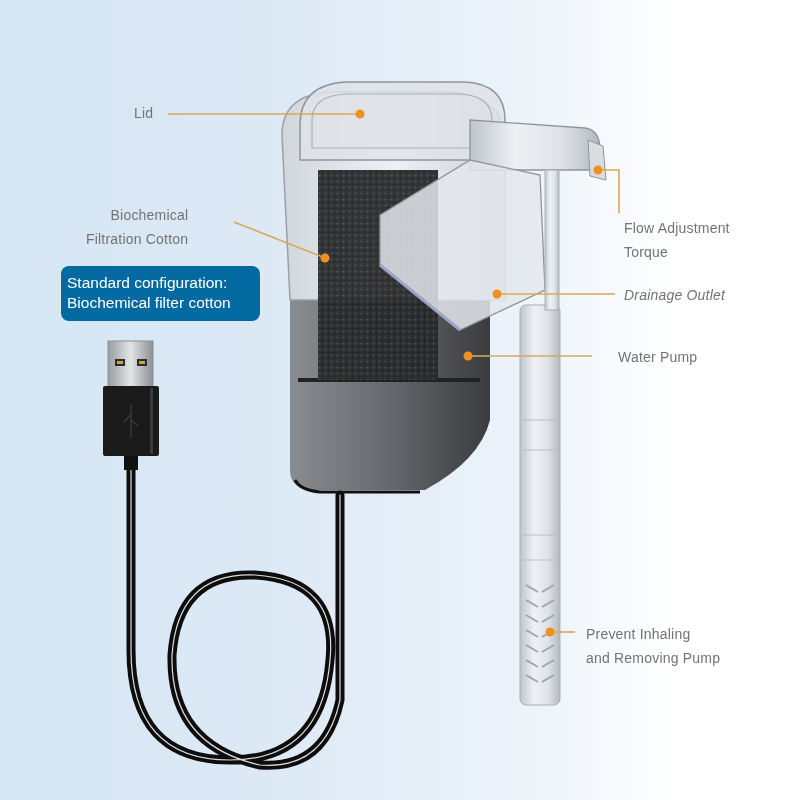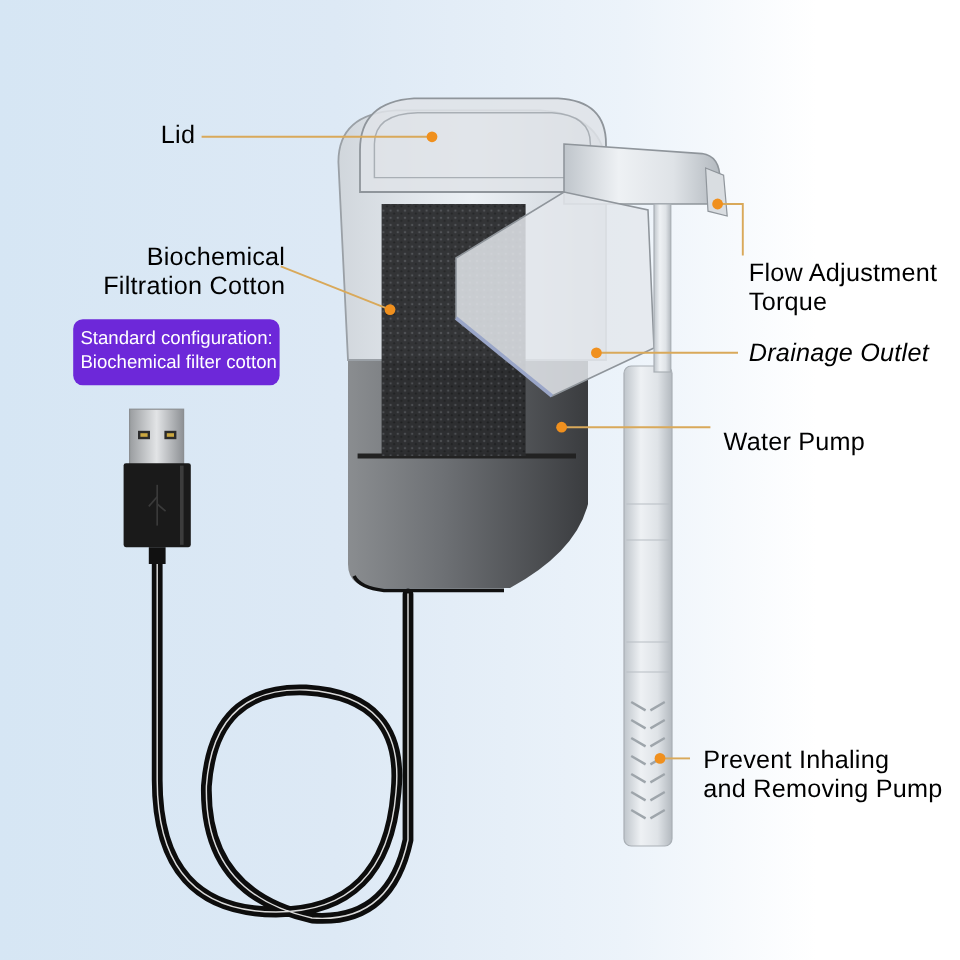--- a/index.html
+++ b/index.html
@@ -4,27 +4,27 @@
 <style>
   html, body { margin: 0; padding: 0; }
   body {
     width: 800px; height: 800px; overflow: hidden; position: relative;
     font-family: "Liberation Sans", sans-serif;
     background: linear-gradient(to right, #d6e6f4 0%, #dde9f5 35%, #ecf3fa 65%, #ffffff 85%, #ffffff 100%);
   }
   .stage { position: absolute; inset: 0; }
   svg.art { position: absolute; left: 0; top: 0; width: 800px; height: 800px; }
   .label {
-    position: absolute; color: #000000; font-size: 21px; line-height: 24px;
+    position: absolute; color: #737373; font-size: 14px; line-height: 24px;
     letter-spacing: 0.2px; white-space: nowrap;
   }
   .label .line { display: block; }
   .badge {
-    position: absolute; left: 61px; top: 266px; width: 172px; height: 55px;
-    background: #6d28d9; border-radius: 8px; color: #ffffff;
+    position: absolute; left: 61px; top: 266px; width: 199px; height: 55px;
+    background: #0369a1; border-radius: 8px; color: #ffffff;
     font-size: 15.5px; line-height: 20px; padding: 7px 0 0 6px; box-sizing: border-box;
   }
   .badge .line { display: block; }
 </style>
 </head>
 <body>
 
 <div class="stage">
 
   <svg class="art" viewBox="0 0 800 800">
@@ -155,21 +155,21 @@
 
   <div class="label" style="left:624px; top:216px;">
     <span class="line">Flow Adjustment</span>
     <span class="line">Torque</span>
   </div>
 
   <div class="label" style="left:624px; top:283px;font-style:italic;">
     <span class="line">Drainage Outlet</span>
   </div>
 
-  <div class="label" style="left:603px; top:345px;margin-top:12px;">
+  <div class="label" style="left:618px; top:345px;">
     <span class="line">Water Pump</span>
   </div>
 
   <div class="label" style="left:586px; top:622px;">
     <span class="line">Prevent Inhaling</span>
     <span class="line">and Removing Pump</span>
   </div>
 
 </div>
 

